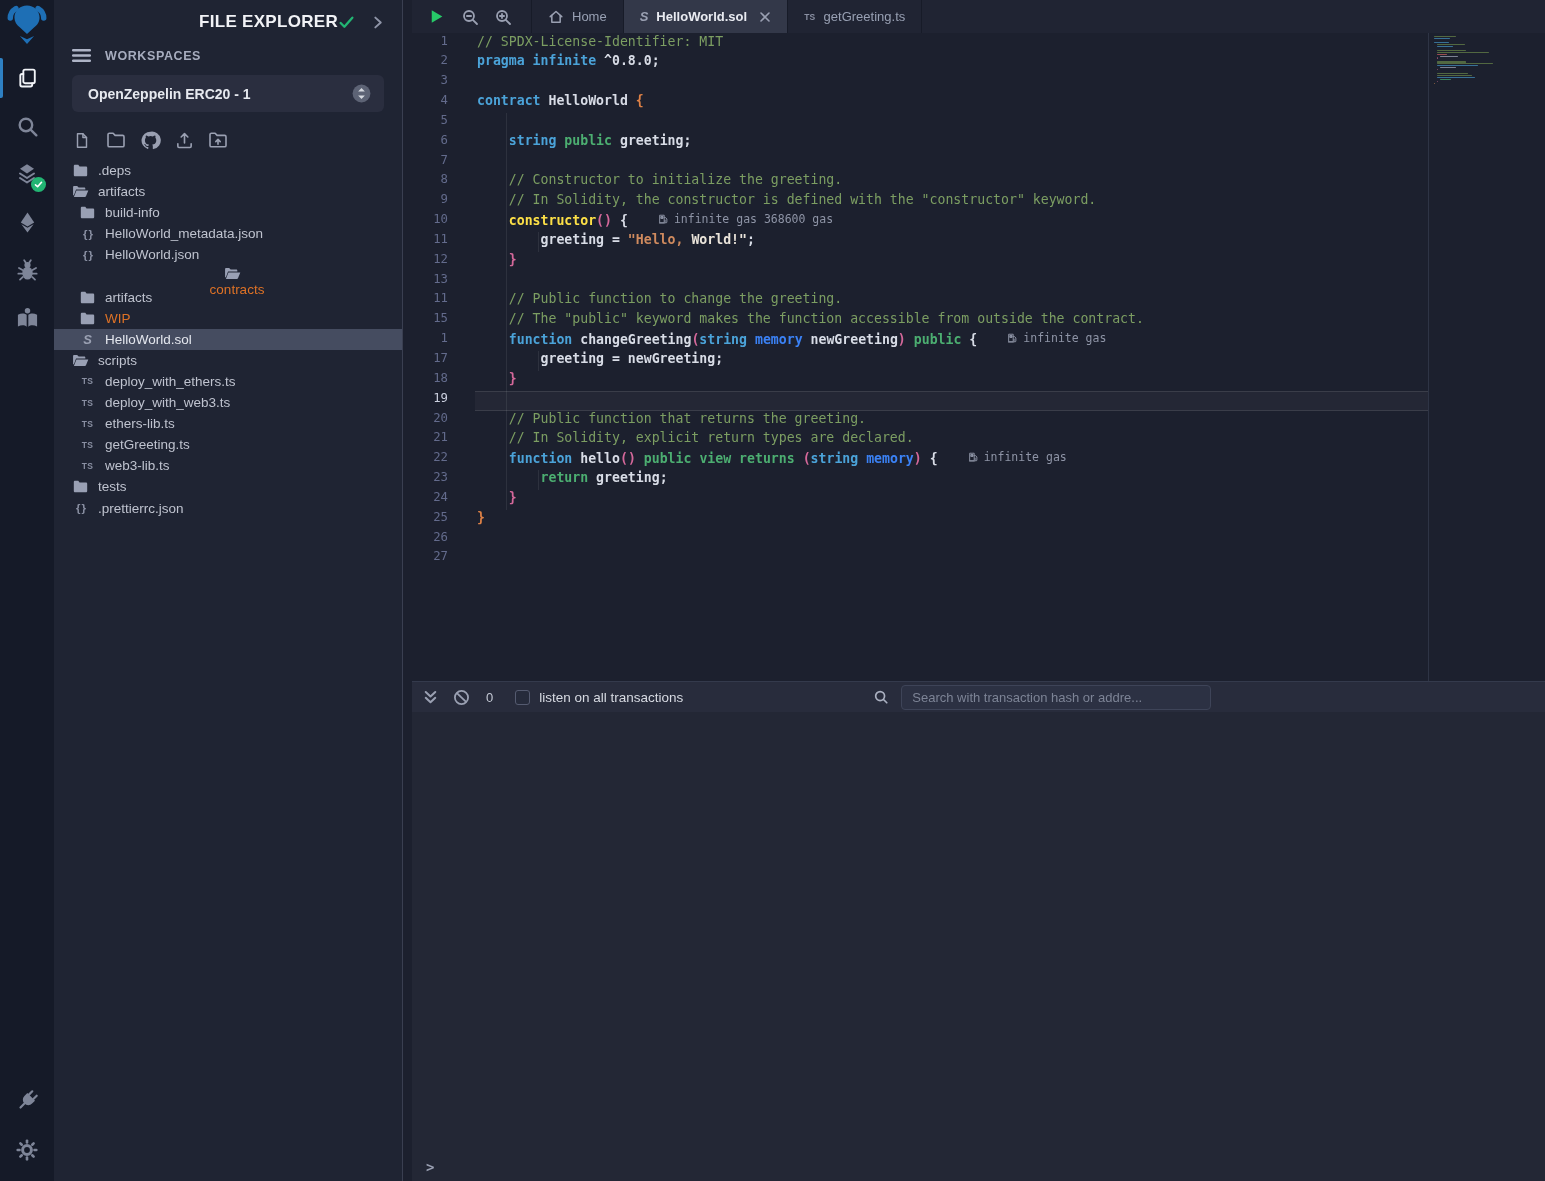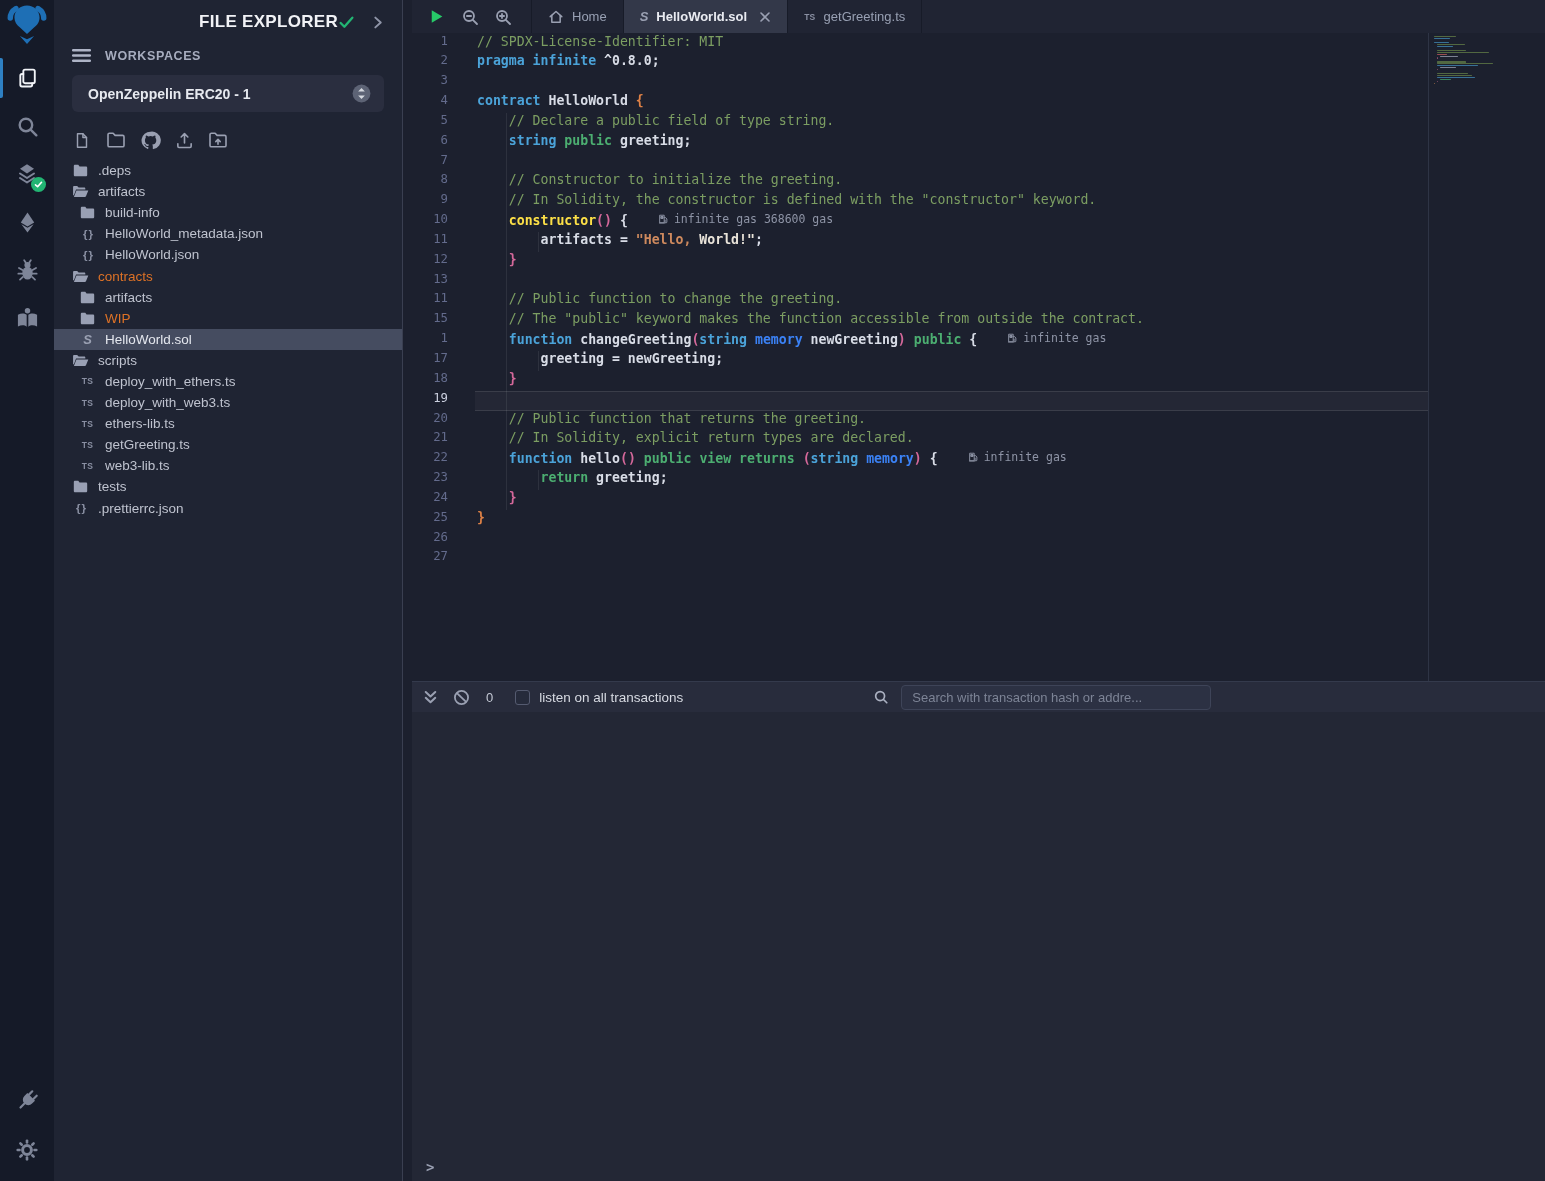--- a/index.html
+++ b/index.html
@@ -312,21 +312,21 @@
             <span class="brglyph">{ }</span>
           </span>
           <span class="tree-label">HelloWorld_metadata.json</span>
         </div>
         <div class="tree-row" style="padding-left: 25px;">
           <span class="tree-ico">
             <span class="brglyph">{ }</span>
           </span>
           <span class="tree-label">HelloWorld.json</span>
         </div>
-        <div class="tree-row" style="padding-left: 18px;">
+        <div class="tree-row" style="padding-left: 18px; flex-direction: column;">
           <span class="tree-ico">
             <svg width="17" height="13" viewBox="0 0 18 14" fill="currentColor">
               <path d="M1 2.2C1 1.5 1.5 1 2.2 1h3.2l1.6 1.7h6c.7 0 1.2.5 1.2 1.2v1H4.2L1.9 11H1z"></path>
               <path d="M4.6 5.9h12.8l-2.5 6.2c-.2.5-.7.9-1.3.9H1.9z"></path>
             </svg>
           </span>
           <span class="tree-label orange">contracts</span>
         </div>
         <div class="tree-row" style="padding-left: 25px;">
           <span class="tree-ico">
@@ -475,21 +475,20 @@
           <div class="code-row">
             <div class="ln">3</div>
             <div class="lc"></div>
           </div>
           <div class="code-row">
             <div class="ln">4</div>
             <div class="lc"><span class="tk-kw">contract </span><span class="tk-plain">HelloWorld </span><span class="tk-gold">{</span></div>
           </div>
           <div class="code-row">
             <div class="ln">5</div>
-            <div class="lc"><span class="tk-comment">    // Declare a public field of type string.</span></div>
           </div>
           <div class="code-row">
             <div class="ln">6</div>
             <div class="lc"><span class="tk-plain">    </span><span class="tk-kw">string</span><span class="tk-plain"> </span><span class="tk-green">public</span><span class="tk-plain"> greeting;</span></div>
           </div>
           <div class="code-row">
             <div class="ln">7</div>
             <div class="lc"></div>
           </div>
           <div class="code-row">
@@ -504,21 +503,21 @@
             <div class="ln">10</div>
             <div class="lc"><span class="tk-plain">    </span><span class="tk-red">constructor</span><span class="tk-pink">()</span><span class="tk-plain"> {</span><span class="gas-chip"><span style="display: inline-flex;"><svg width="11" height="12" viewBox="0 0 16 16" fill="none" stroke="currentColor" stroke-linecap="round" stroke-linejoin="round" stroke-width="1.4">
                     <path d="M3 2.5h6v11H3z"></path>
                     <path d="M4.6 4.4h2.8v2.8H4.6z" fill="currentColor"></path>
                     <path d="M9.5 6h1.6l1.8 2v4.3a1.3 1.3 0 0 1-2.6 0V9.6"></path>
                     <path d="M2 13.8h8"></path>
                   </svg></span><span>infinite gas 368600 gas</span></span></div>
           </div>
           <div class="code-row">
             <div class="ln">11</div>
-            <div class="lc"><span class="tk-plain">        artifacts = </span><span class="tk-string">"Hello, </span><span class="tk-stringlite">World!"</span><span class="tk-plain">;</span></div>
+            <div class="lc"><span class="tk-plain">        greeting = </span><span class="tk-string">"Hello, </span><span class="tk-stringlite">World!"</span><span class="tk-plain">;</span></div>
           </div>
           <div class="code-row">
             <div class="ln">12</div>
             <div class="lc"><span class="tk-plain">    </span><span class="tk-pink">}</span></div>
           </div>
           <div class="code-row">
             <div class="ln">13</div>
             <div class="lc"></div>
           </div>
           <div class="code-row">

